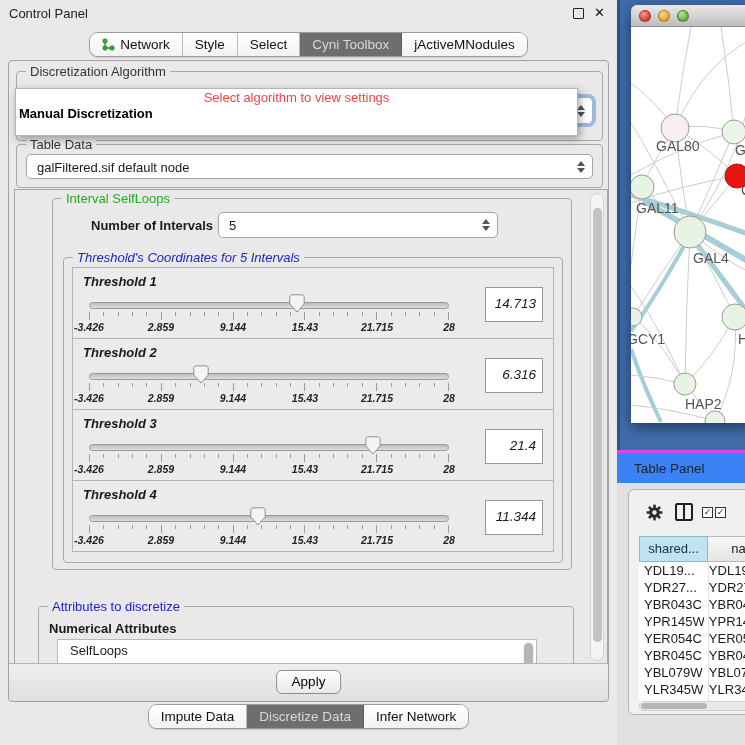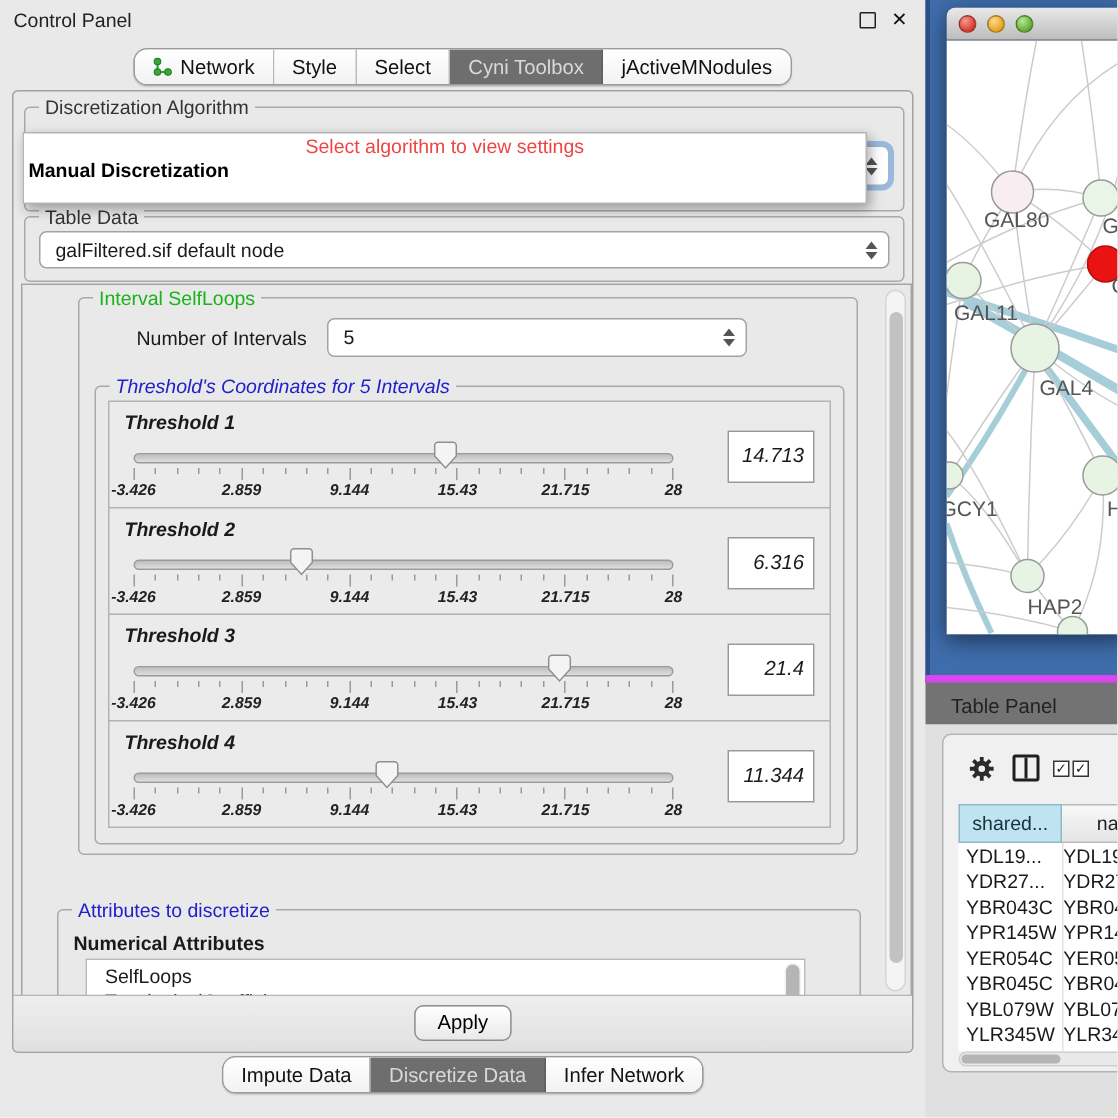--- a/index.html
+++ b/index.html
@@ -41,21 +41,21 @@
   #tabledata-group { left:7px; top:83px; width:587px; height:44px; }
   .combo { position:absolute; background:#fff; border:1px solid #a3a3a3; border-radius:5px; font-size:13px; }
   .combo .combo-text { position:absolute; left:10px; top:50%; transform:translateY(-50%); white-space:nowrap; }
   .stepper { position:absolute; right:7px; top:50%; transform:translateY(-50%); width:8px; height:12px; }
   .stepper .up { position:absolute; top:0; left:0; width:0; height:0; border-left:4px solid transparent; border-right:4px solid transparent; border-bottom:5px solid #555; }
   .stepper .down { position:absolute; bottom:0; left:0; width:0; height:0; border-left:4px solid transparent; border-right:4px solid transparent; border-top:5px solid #555; }
   #tabledata-combo { left:9px; top:9px; right:9px; height:25px; }
 
   #scrollwrap { position:absolute; left:5px; top:128px; width:594px; height:476px; border:1px solid #a5a5a5; background:#e9e9e9; overflow:hidden; }
   #interval-group { left:37px; top:8px; width:520px; height:372px; }
-  #num-intervals-label { position:absolute; left:38px; top:19px; font-weight:normal; font-size:13px; }
+  #num-intervals-label { position:absolute; left:38px; top:19px; font-weight:bold; font-size:13px; }
   #num-intervals-combo { left:165px; top:13px; width:280px; height:26px; }
   #thresholds-group { left:10px; top:58px; width:500px; height:306px;font-style:italic; }
   #threshold-stack { position:absolute; left:8px; top:10px; right:8px; }
   .threshold-box { position:relative; height:72px; border:1px solid #b3b3b3; background:#ebebeb; margin-top:-1px; }
   .t-label { position:absolute; left:10px; top:6px; font-weight:bold; font-size:13px; }
   .t-slider { position:absolute; left:16px; top:26px; width:360px; height:40px; }
   .t-rail { position:absolute; left:0; top:8px; width:100%; height:7px; border:1px solid #9a9a9a; border-radius:4px; background:linear-gradient(#bdbdbd,#dedede); }
   .t-thumb { position:absolute; top:0; width:16px; height:19px; transform:translateX(-50%); }
   .t-ticks { position:absolute; left:0; top:18px; width:100%; height:8px; display:flex; justify-content:space-between; }
   .t-ticks i { display:block; width:1px; height:4px; background:#9a9a9a; }
@@ -82,21 +82,21 @@
   #right-panel { position:absolute; left:617px; top:0; width:128px; height:745px; background:#e2e2e2; }
   #desktop-blue { position:absolute; left:0; top:0; width:100%; height:455px; background:var(--desktop_blue); border-left:3px solid #2d5186; }
   #network-window { position:absolute; left:14px; top:5px; width:120px; height:418px; border-radius:6px 6px 0 0; overflow:hidden; box-shadow:0 4px 14px rgba(0,0,0,.5); }
   .nw-titlebar { position:relative; height:22px; background:linear-gradient(#e9e9e9,#bdbdbd); border-bottom:1px solid #8f8f8f; }
   .light { position:absolute; top:5px; width:12px; height:12px; border-radius:50%; border:1px solid rgba(0,0,0,.3); }
   .light.red { left:8px; background:radial-gradient(circle at 35% 30%, #f59a90, #d93b30 70%); }
   .light.yellow { left:27px; background:radial-gradient(circle at 35% 30%, #fbd88a, #e8a420 70%); }
   .light.green { left:46px; background:radial-gradient(circle at 35% 30%, #b8e694, #61ad35 70%); }
   #net-canvas { display:block; background:#fff; }
 
-  #tp-header { position:absolute; left:0; top:450px; width:100%; height:33px; background:#737373; border-top:5px solid #d946ef; }
+  #tp-header { position:absolute; left:0; top:450px; width:100%; height:33px; background:#3b82f6; border-top:3px solid #d946ef; }
   #tp-header span { position:absolute; left:17px; top:8px; font-size:13.5px; color:#222; }
   #tp-body { position:absolute; left:0; top:483px; width:100%; bottom:0; background:#e0e0e0; }
   #tp-inner { position:absolute; left:11px; top:6px; width:130px; height:226px; background:#f0f0f0; border:1px solid #b3b3b3; border-radius:6px; }
   #tp-toolbar { position:absolute; left:0; top:0; width:100%; height:44px; }
   #gear-icon { position:absolute; left:16px; top:13px; }
   #col-icon { position:absolute; left:46px; top:13px; width:18px; height:18px; border:2px solid #1f1f1f; border-radius:2px; }
   #col-icon::after { content:""; position:absolute; left:6px; top:0; width:2px; height:14px; background:#1f1f1f; }
   .cbx { position:absolute; top:17px; width:11px; height:11px; border:1.4px solid #333; font-size:9px; line-height:9px; text-align:center; color:#222; background:#fff; }
   #cbx1 { left:73px; } #cbx2 { left:86px; }
 

